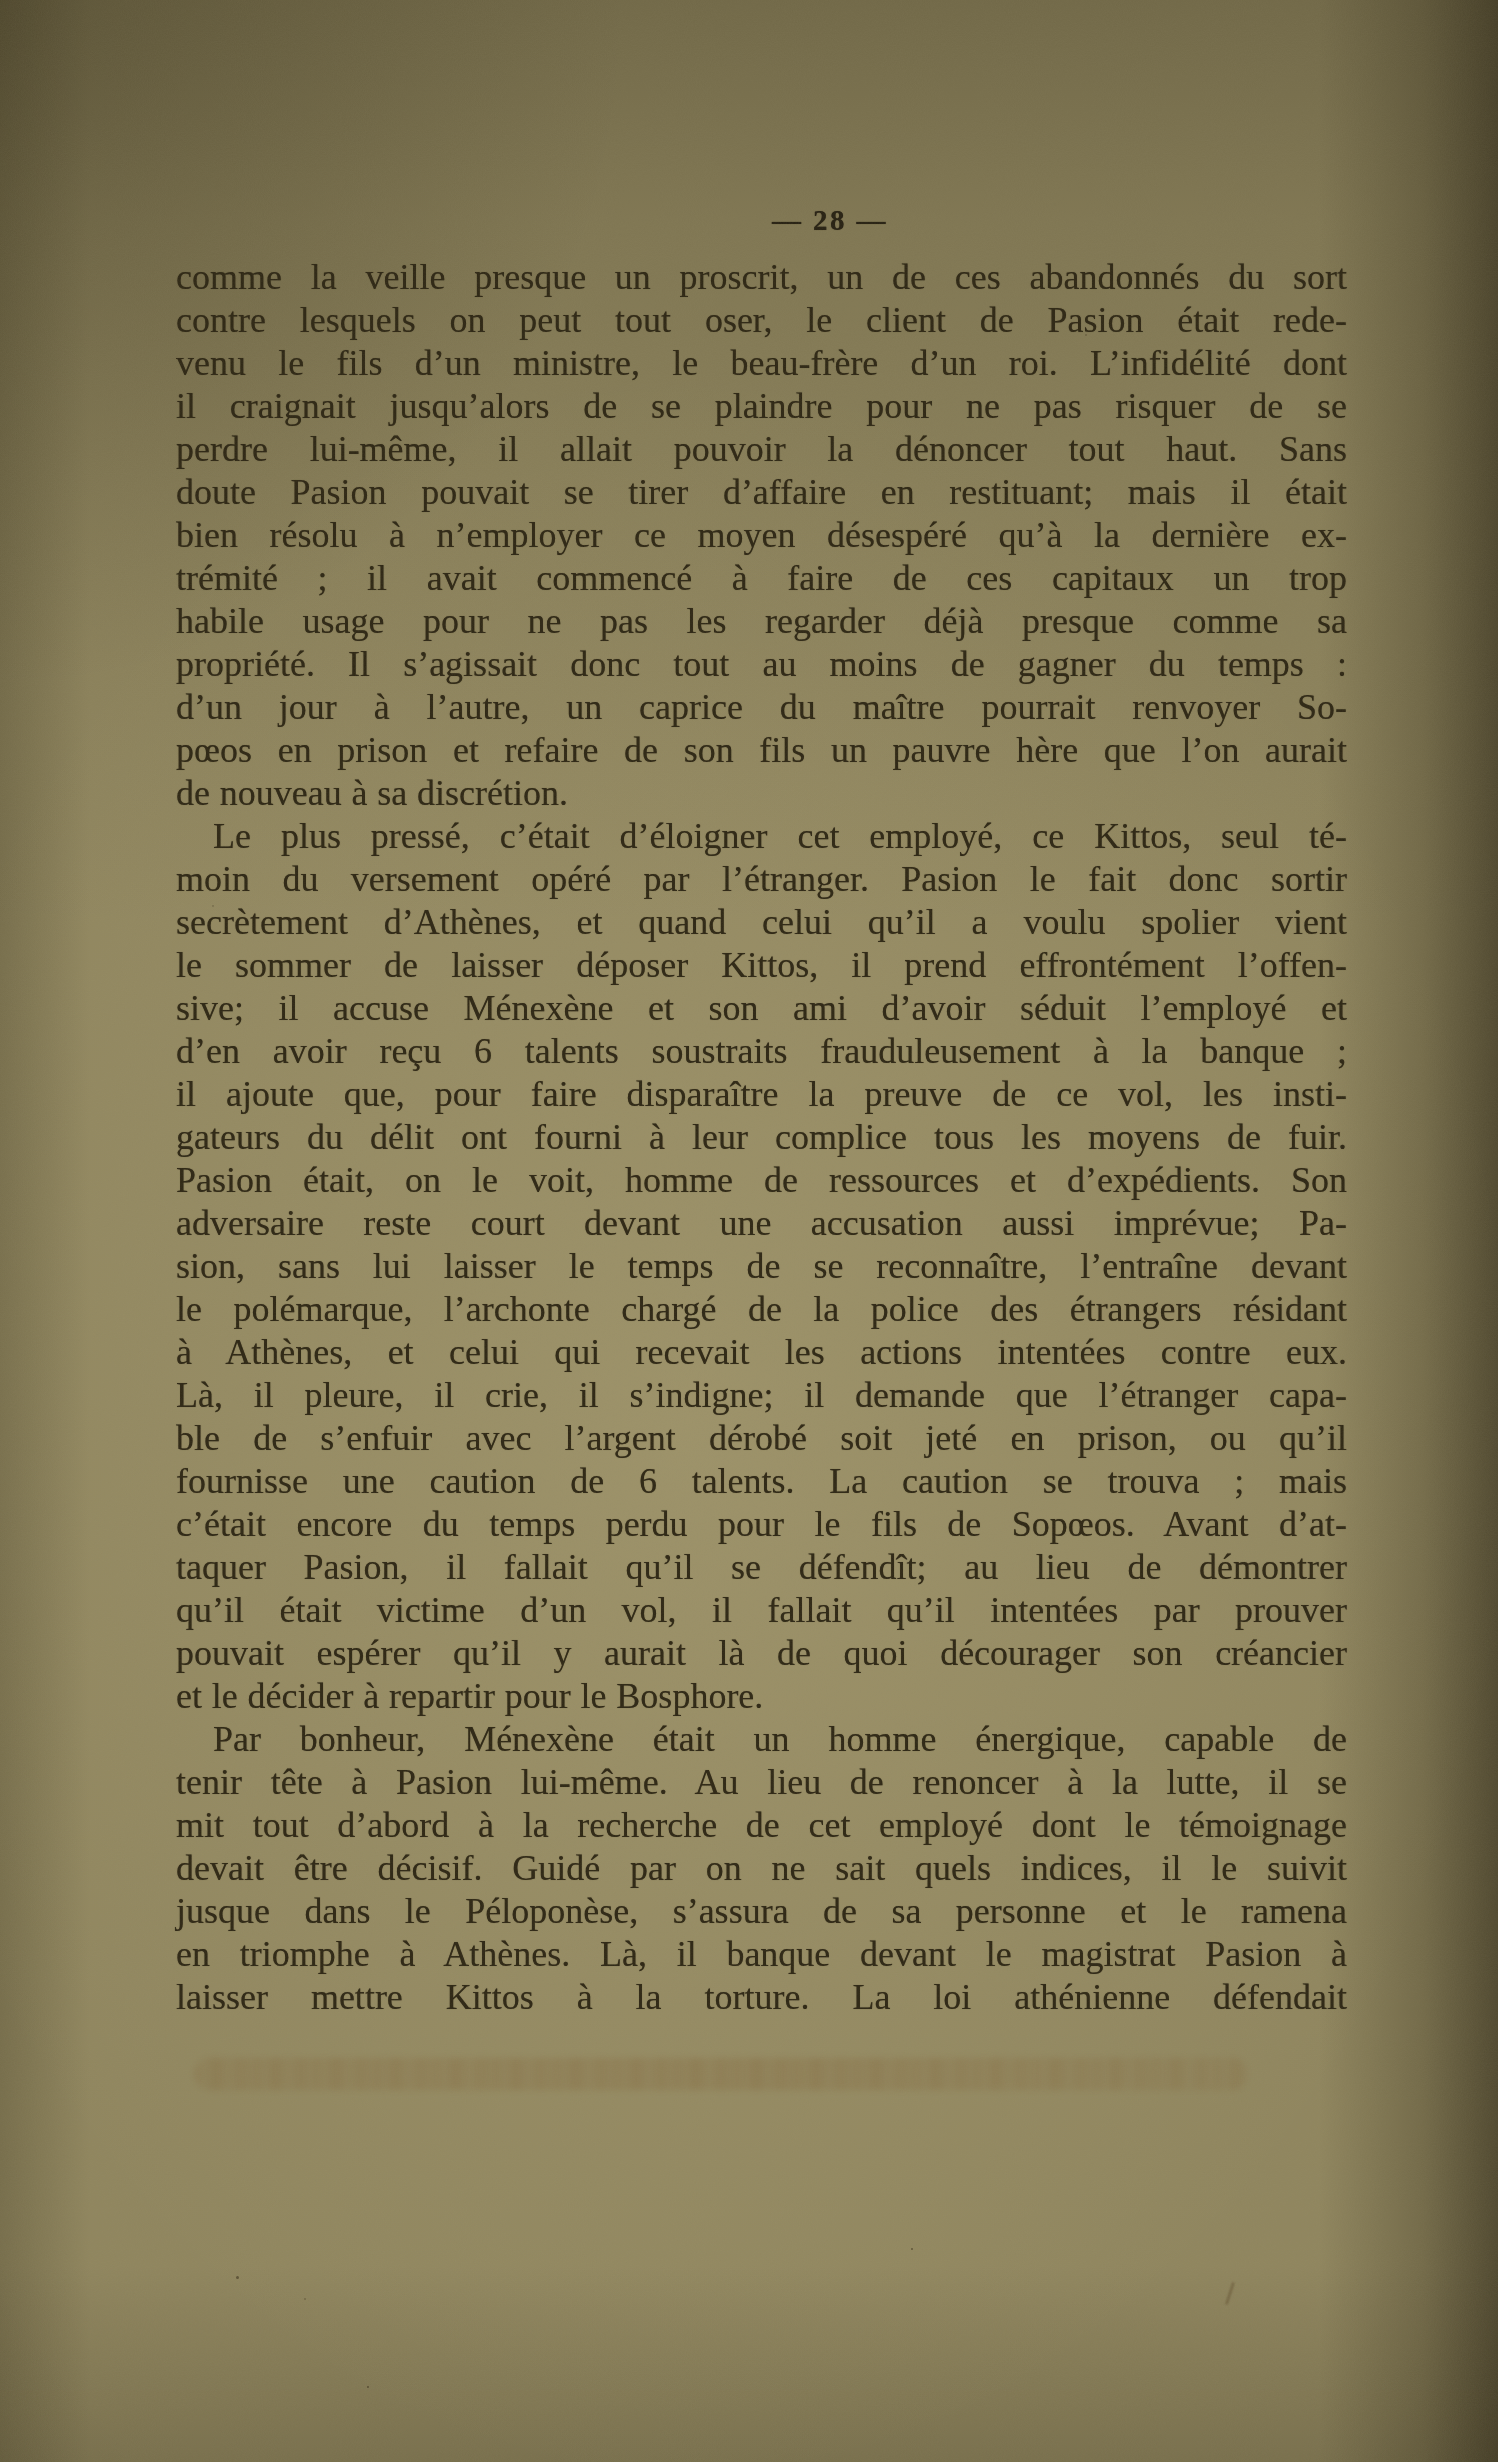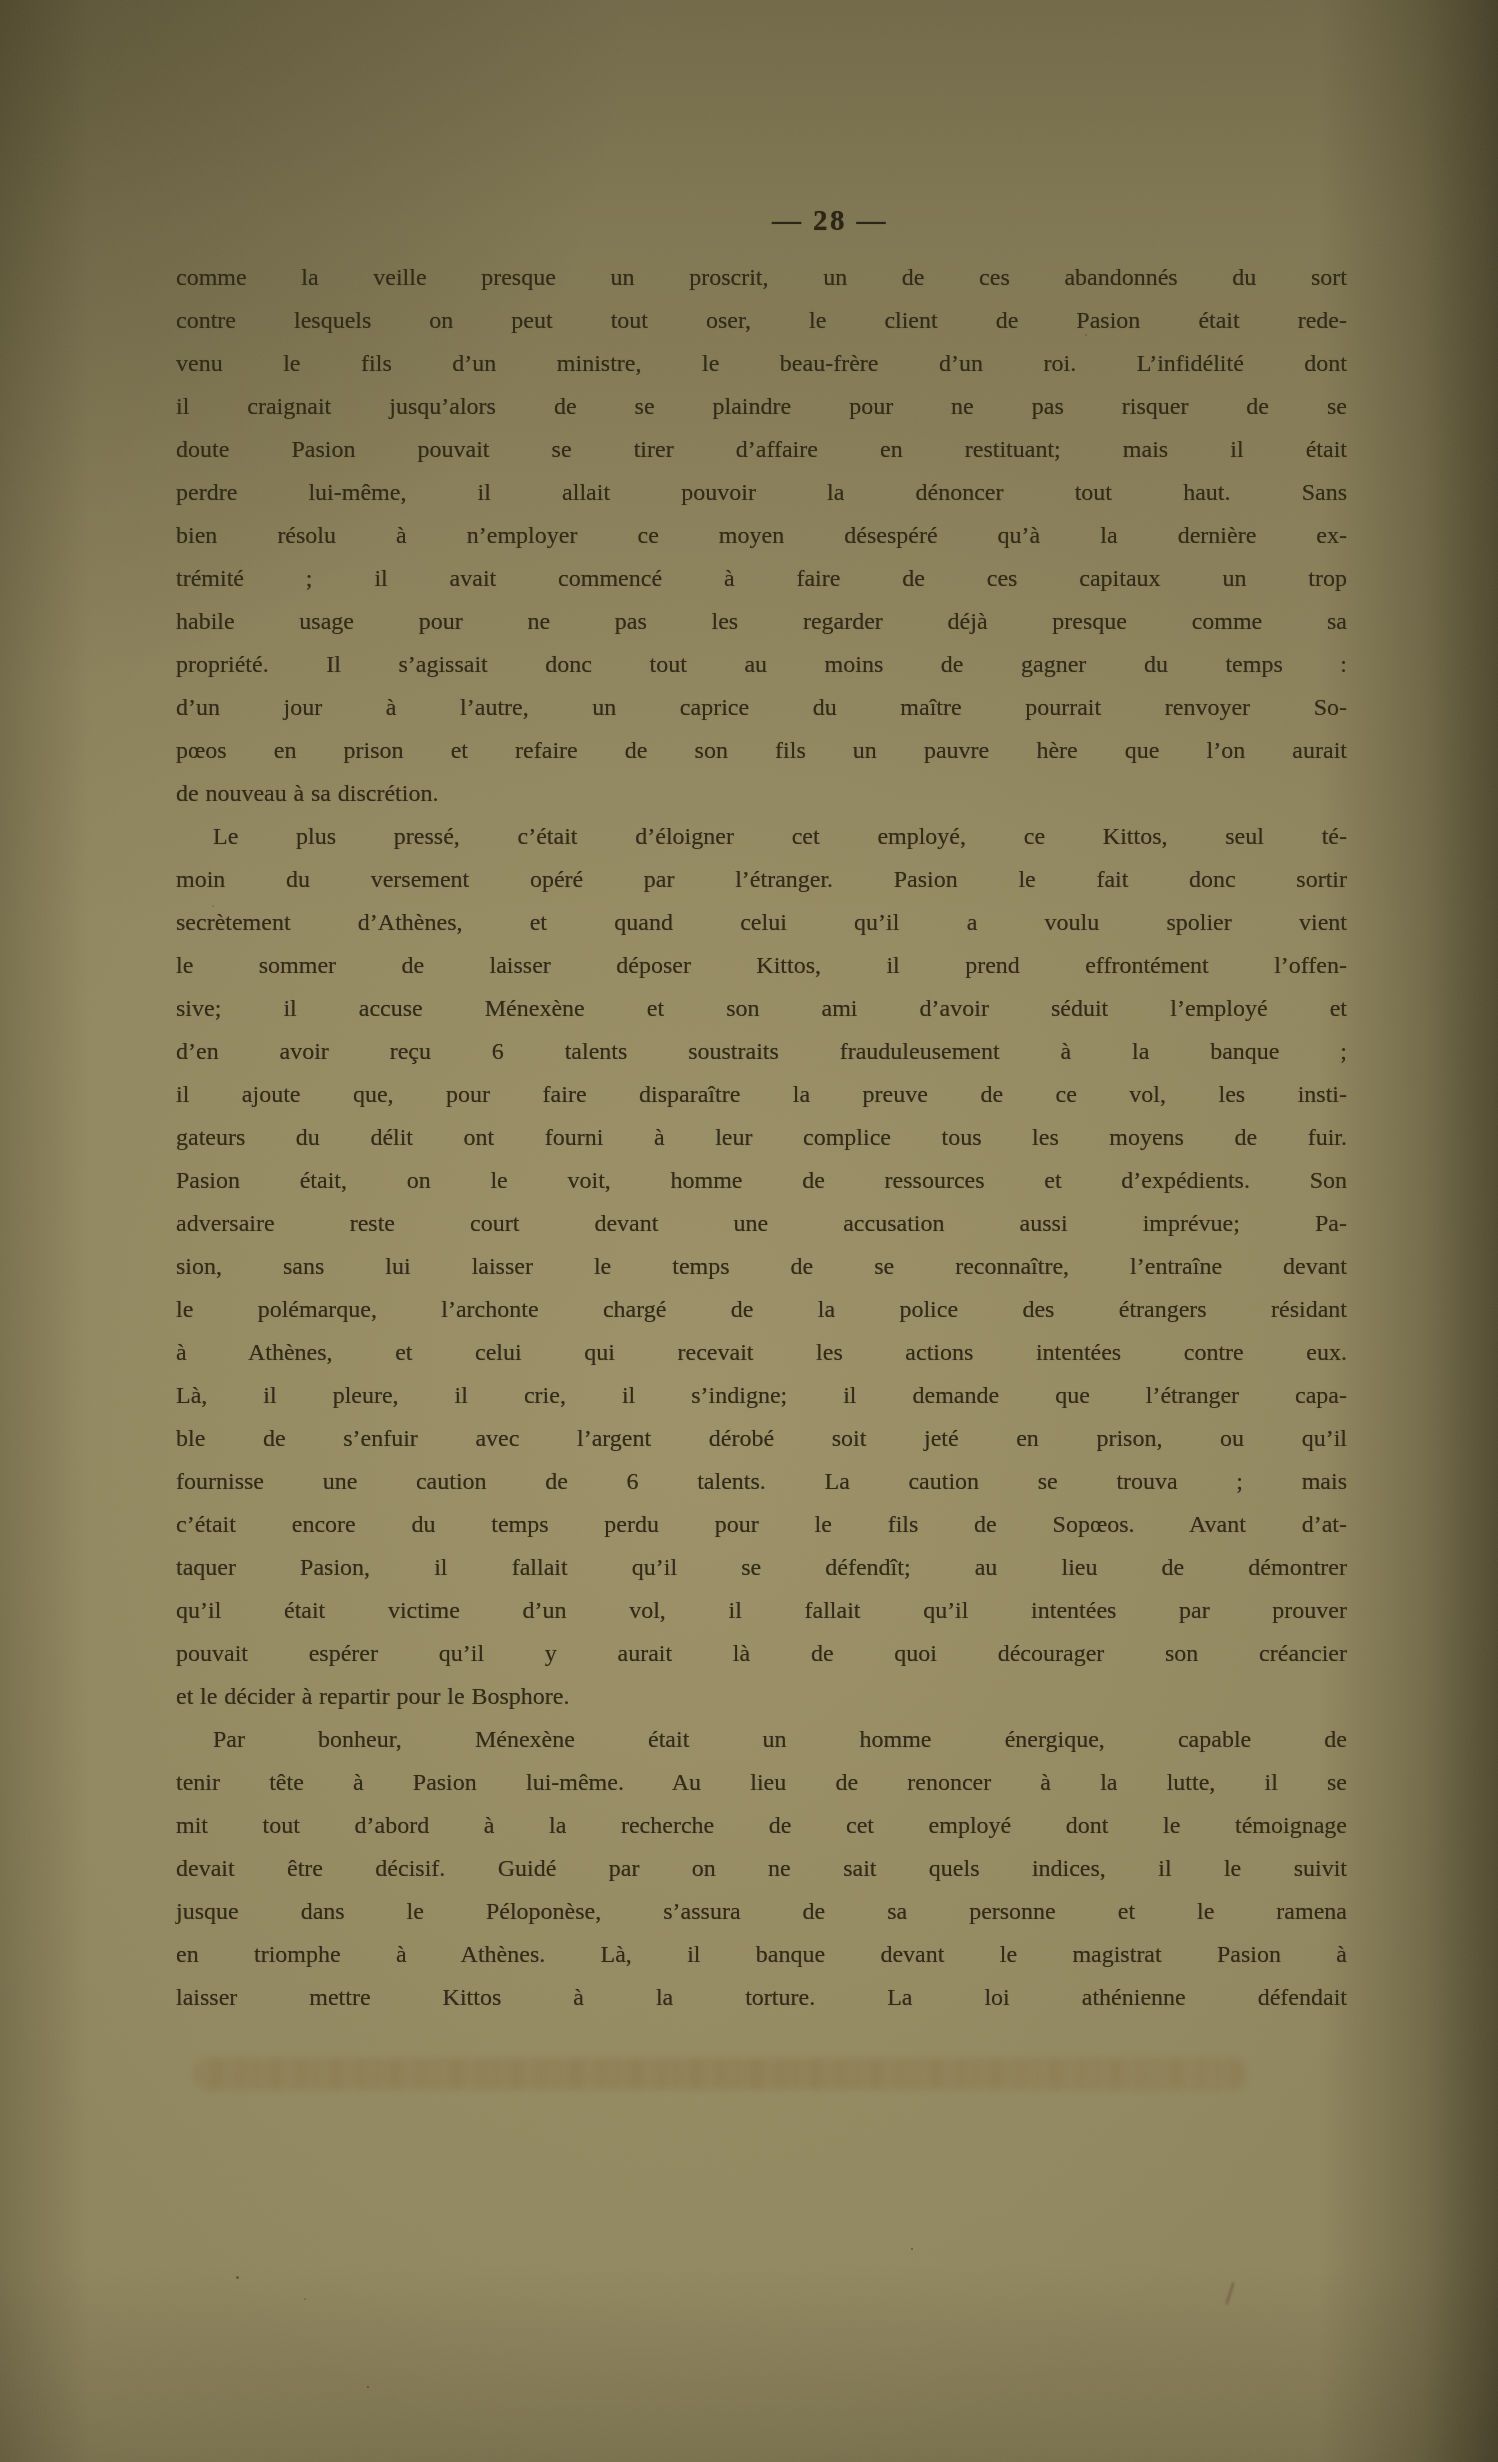--- a/index.html
+++ b/index.html
@@ -25,21 +25,21 @@
     color:#262012;
     text-shadow:0 0 0.8px rgba(38,32,18,.7);
     white-space:nowrap;
   }
   .text-block{
     position:absolute;
     left:176px;top:256px;width:1171px;
     color:#2d2614;
   }
   .line{
-    font-size:24px;
+    font-size:36px;
     line-height:43px;
     text-align:justify;
     text-align-last:justify;
     text-shadow:0 0 0.8px rgba(45,38,20,.55);
     word-spacing:0.8px;
   }
   .line.first-indent{text-indent:37px;}
   .line.last-line{text-align-last:left;}
   .it{}
   .bleed{
@@ -69,22 +69,22 @@
 
 <div class="page">
 
   <div class="folio">— 28 —</div>
 
   <div class="text-block">
       <div class="line"><span>comme la veille presque un proscrit, un de ces abandonnés du sort</span></div>
       <div class="line"><span>contre lesquels on peut tout oser, le client de Pasion était rede-</span></div>
       <div class="line"><span>venu le fils d’un ministre, le beau-frère d’un roi. L’infidélité dont</span></div>
       <div class="line"><span>il craignait jusqu’alors de se plaindre pour ne pas risquer de se</span></div>
+      <div class="line"><span>perdre lui-même, il allait pouvoir la dénoncer tout haut. Sans</span></div>
       <div class="line"><span>doute Pasion pouvait se tirer d’affaire en restituant; mais il était</span></div>
-      <div class="line"><span>perdre lui-même, il allait pouvoir la dénoncer tout haut. Sans</span></div>
       <div class="line"><span>bien résolu à n’employer ce moyen désespéré qu’à la dernière ex-</span></div>
       <div class="line"><span>trémité ; il avait commencé à faire de ces capitaux un trop</span></div>
       <div class="line"><span>habile usage pour ne pas les regarder déjà presque comme sa</span></div>
       <div class="line"><span>propriété. Il s’agissait donc tout au moins de gagner du temps :</span></div>
       <div class="line"><span>d’un jour à l’autre, un caprice du maître pourrait renvoyer So-</span></div>
       <div class="line"><span>pœos en prison et refaire de son fils un pauvre hère que l’on aurait</span></div>
       <div class="line last-line"><span>de nouveau à sa discrétion.</span></div>
       <div class="line first-indent"><span>Le plus pressé, c’était d’éloigner cet employé, ce Kittos, seul té-</span></div>
       <div class="line"><span>moin du versement opéré par l’étranger. Pasion le fait donc sortir</span></div>
       <div class="line"><span>secrètement d’Athènes, et quand celui qu’il a voulu spolier vient</span></div>

